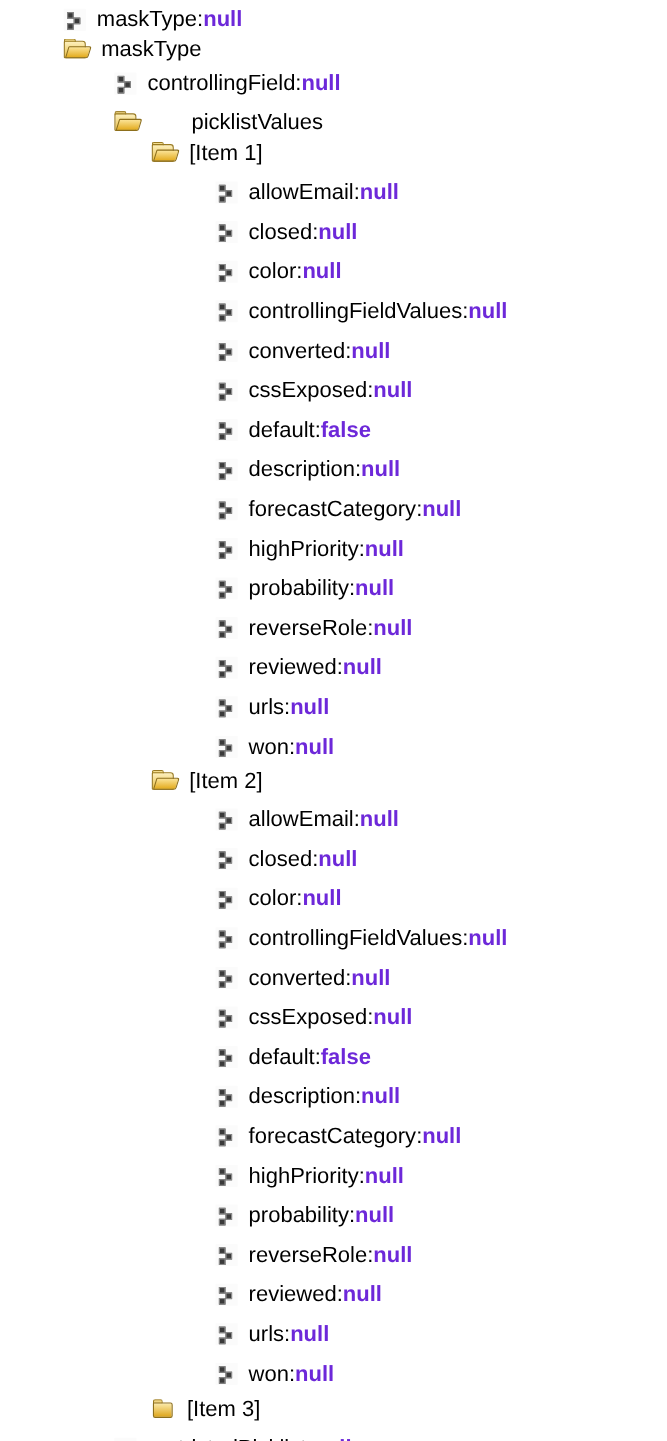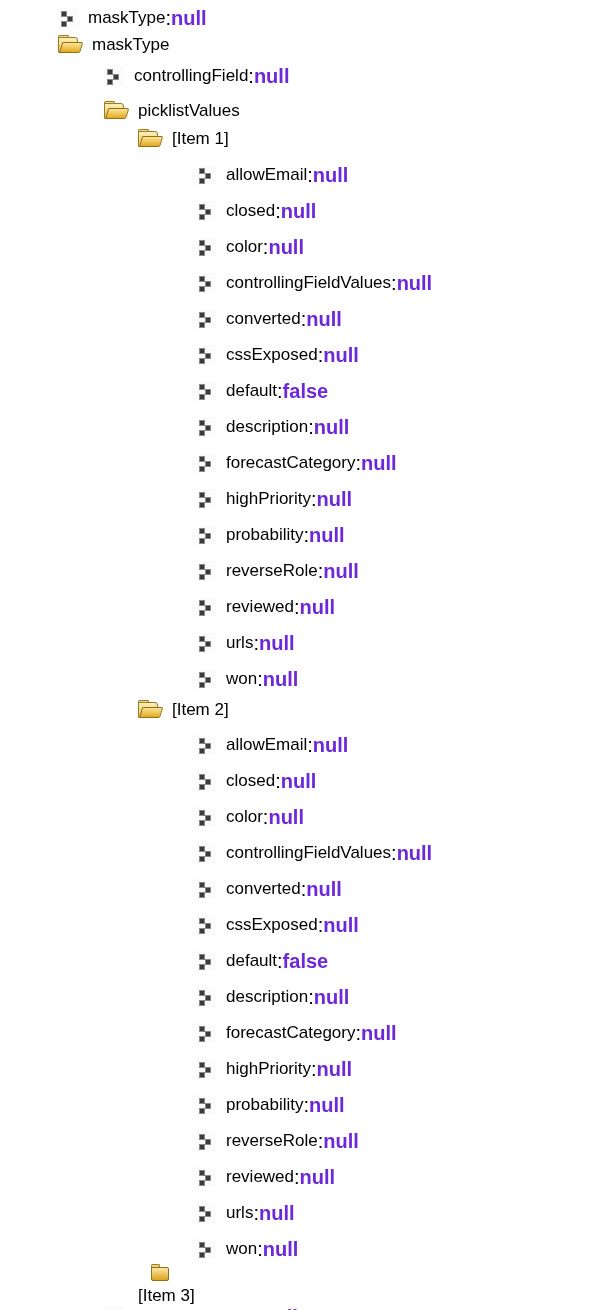--- a/index.html
+++ b/index.html
@@ -124,21 +124,21 @@
     top: 4px;
     width: 18px;
     height: 14px;
     background: linear-gradient(#fbe9a8, #dda51b);
     border: 1px solid #8d6f1c;
     border-radius: 1px 2px 2px 2px;
     box-sizing: border-box;
   }
 
   .label {
-    font-size: 17px;
+    font-size: 20px;
     line-height: 22px;
     font-weight: normal;
     color: #000;
   }
   .value {
     font-size: 20px;
     line-height: 22px;
     font-weight: bold;
     color: #6d28d9;
     margin-left: 0;
@@ -170,21 +170,21 @@
     <div class="row" style="top: 58px; left: 104px; text-align: center;">
       <span class="icon icon-leaf">
         <i class="s1"></i>
         <i class="s2"></i>
         <i class="s3"></i>
       </span>
       <span class="label">controllingField</span>
       <span class="sep">: </span>
       <span class="value">null</span>
     </div>
-    <div class="row" style="top: 93px; left: 104px;">
+    <div class="row" style="top: 93px; left: 104px; gap: 36px;">
       <span class="icon icon-folder-open">
         <span class="tab"></span>
         <span class="back"></span>
         <span class="front"></span>
       </span>
       <span class="label">picklistValues</span>
     </div>
     <div class="row" style="top: 121px; left: 138px;">
       <span class="icon icon-folder-open">
         <span class="tab"></span>
@@ -494,21 +494,21 @@
     <div class="row" style="top: 1231px; left: 196px;">
       <span class="icon icon-leaf">
         <i class="s1"></i>
         <i class="s2"></i>
         <i class="s3"></i>
       </span>
       <span class="label">won</span>
       <span class="sep">: </span>
       <span class="value">null</span>
     </div>
-    <div class="row" style="top: 1263px; left: 138px; flex-direction: column;">
+    <div class="row" style="top: 1263px; left: 138px;">
       <span class="icon icon-folder-closed">
         <span class="tab"></span>
         <span class="body"></span>
       </span>
       <span class="label">[Item 3]</span>
     </div>
     <div class="row" style="top: 1299px; left: 104px;">
       <span class="icon icon-leaf"></span>
       <span class="label">restrictedPicklist</span>
       <span class="sep">: </span>

